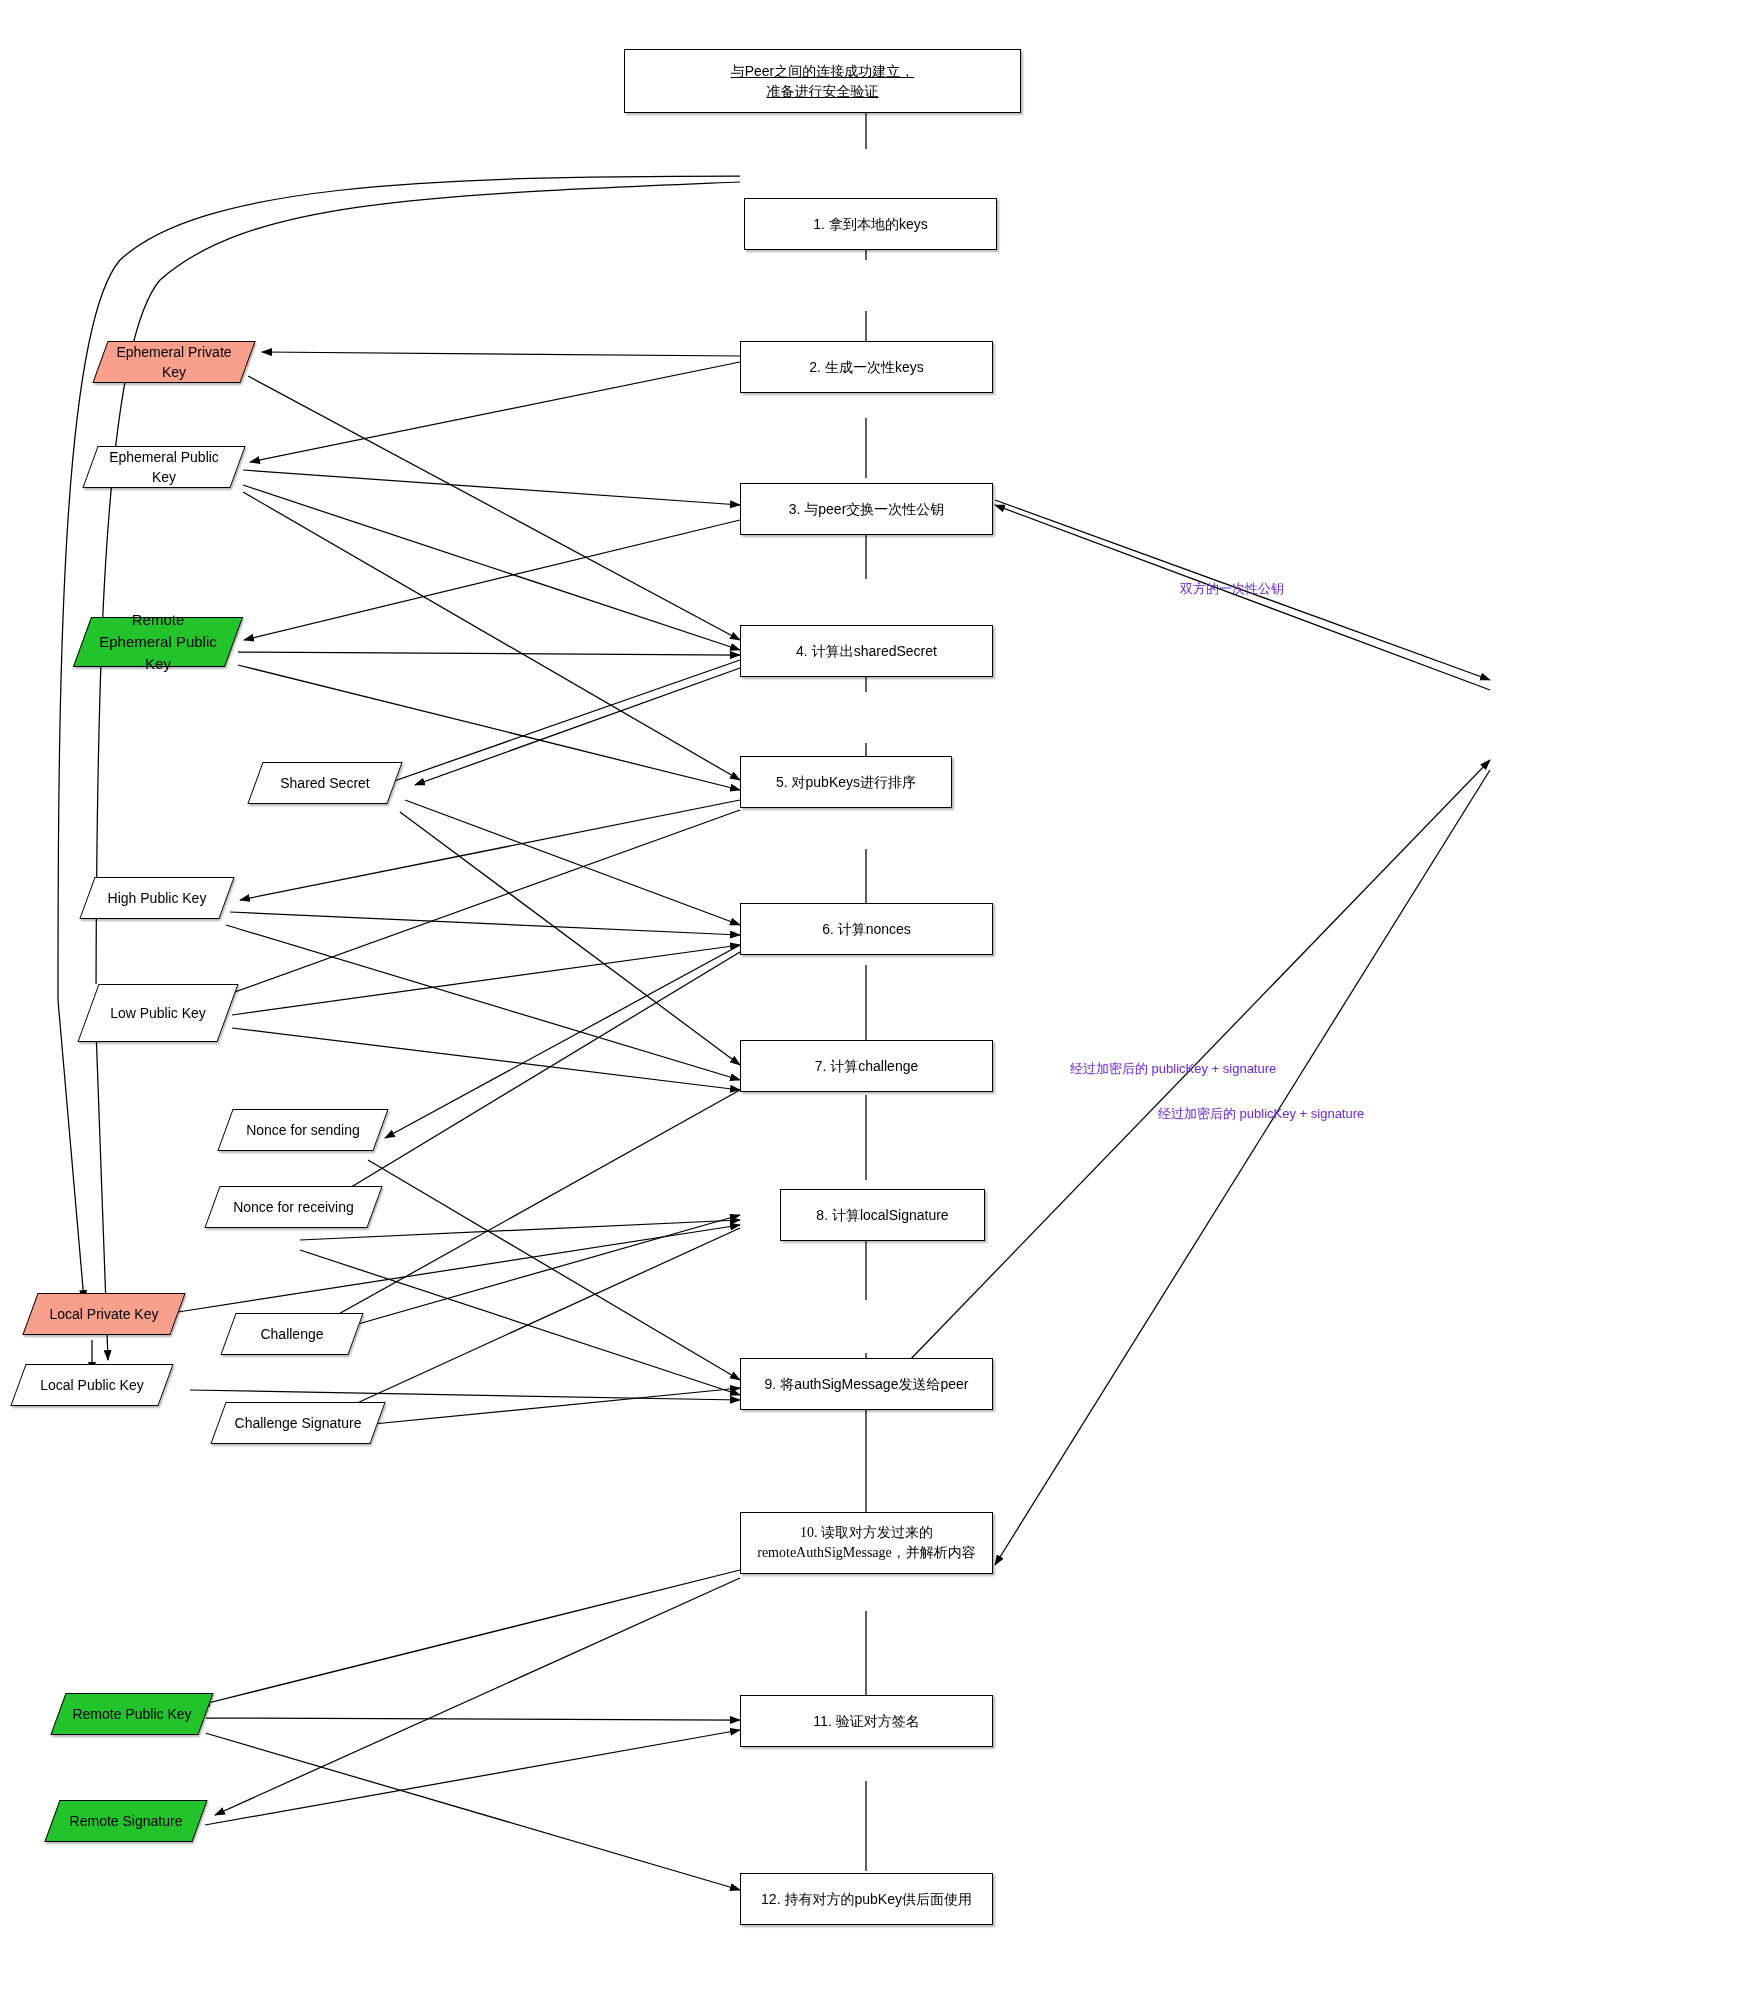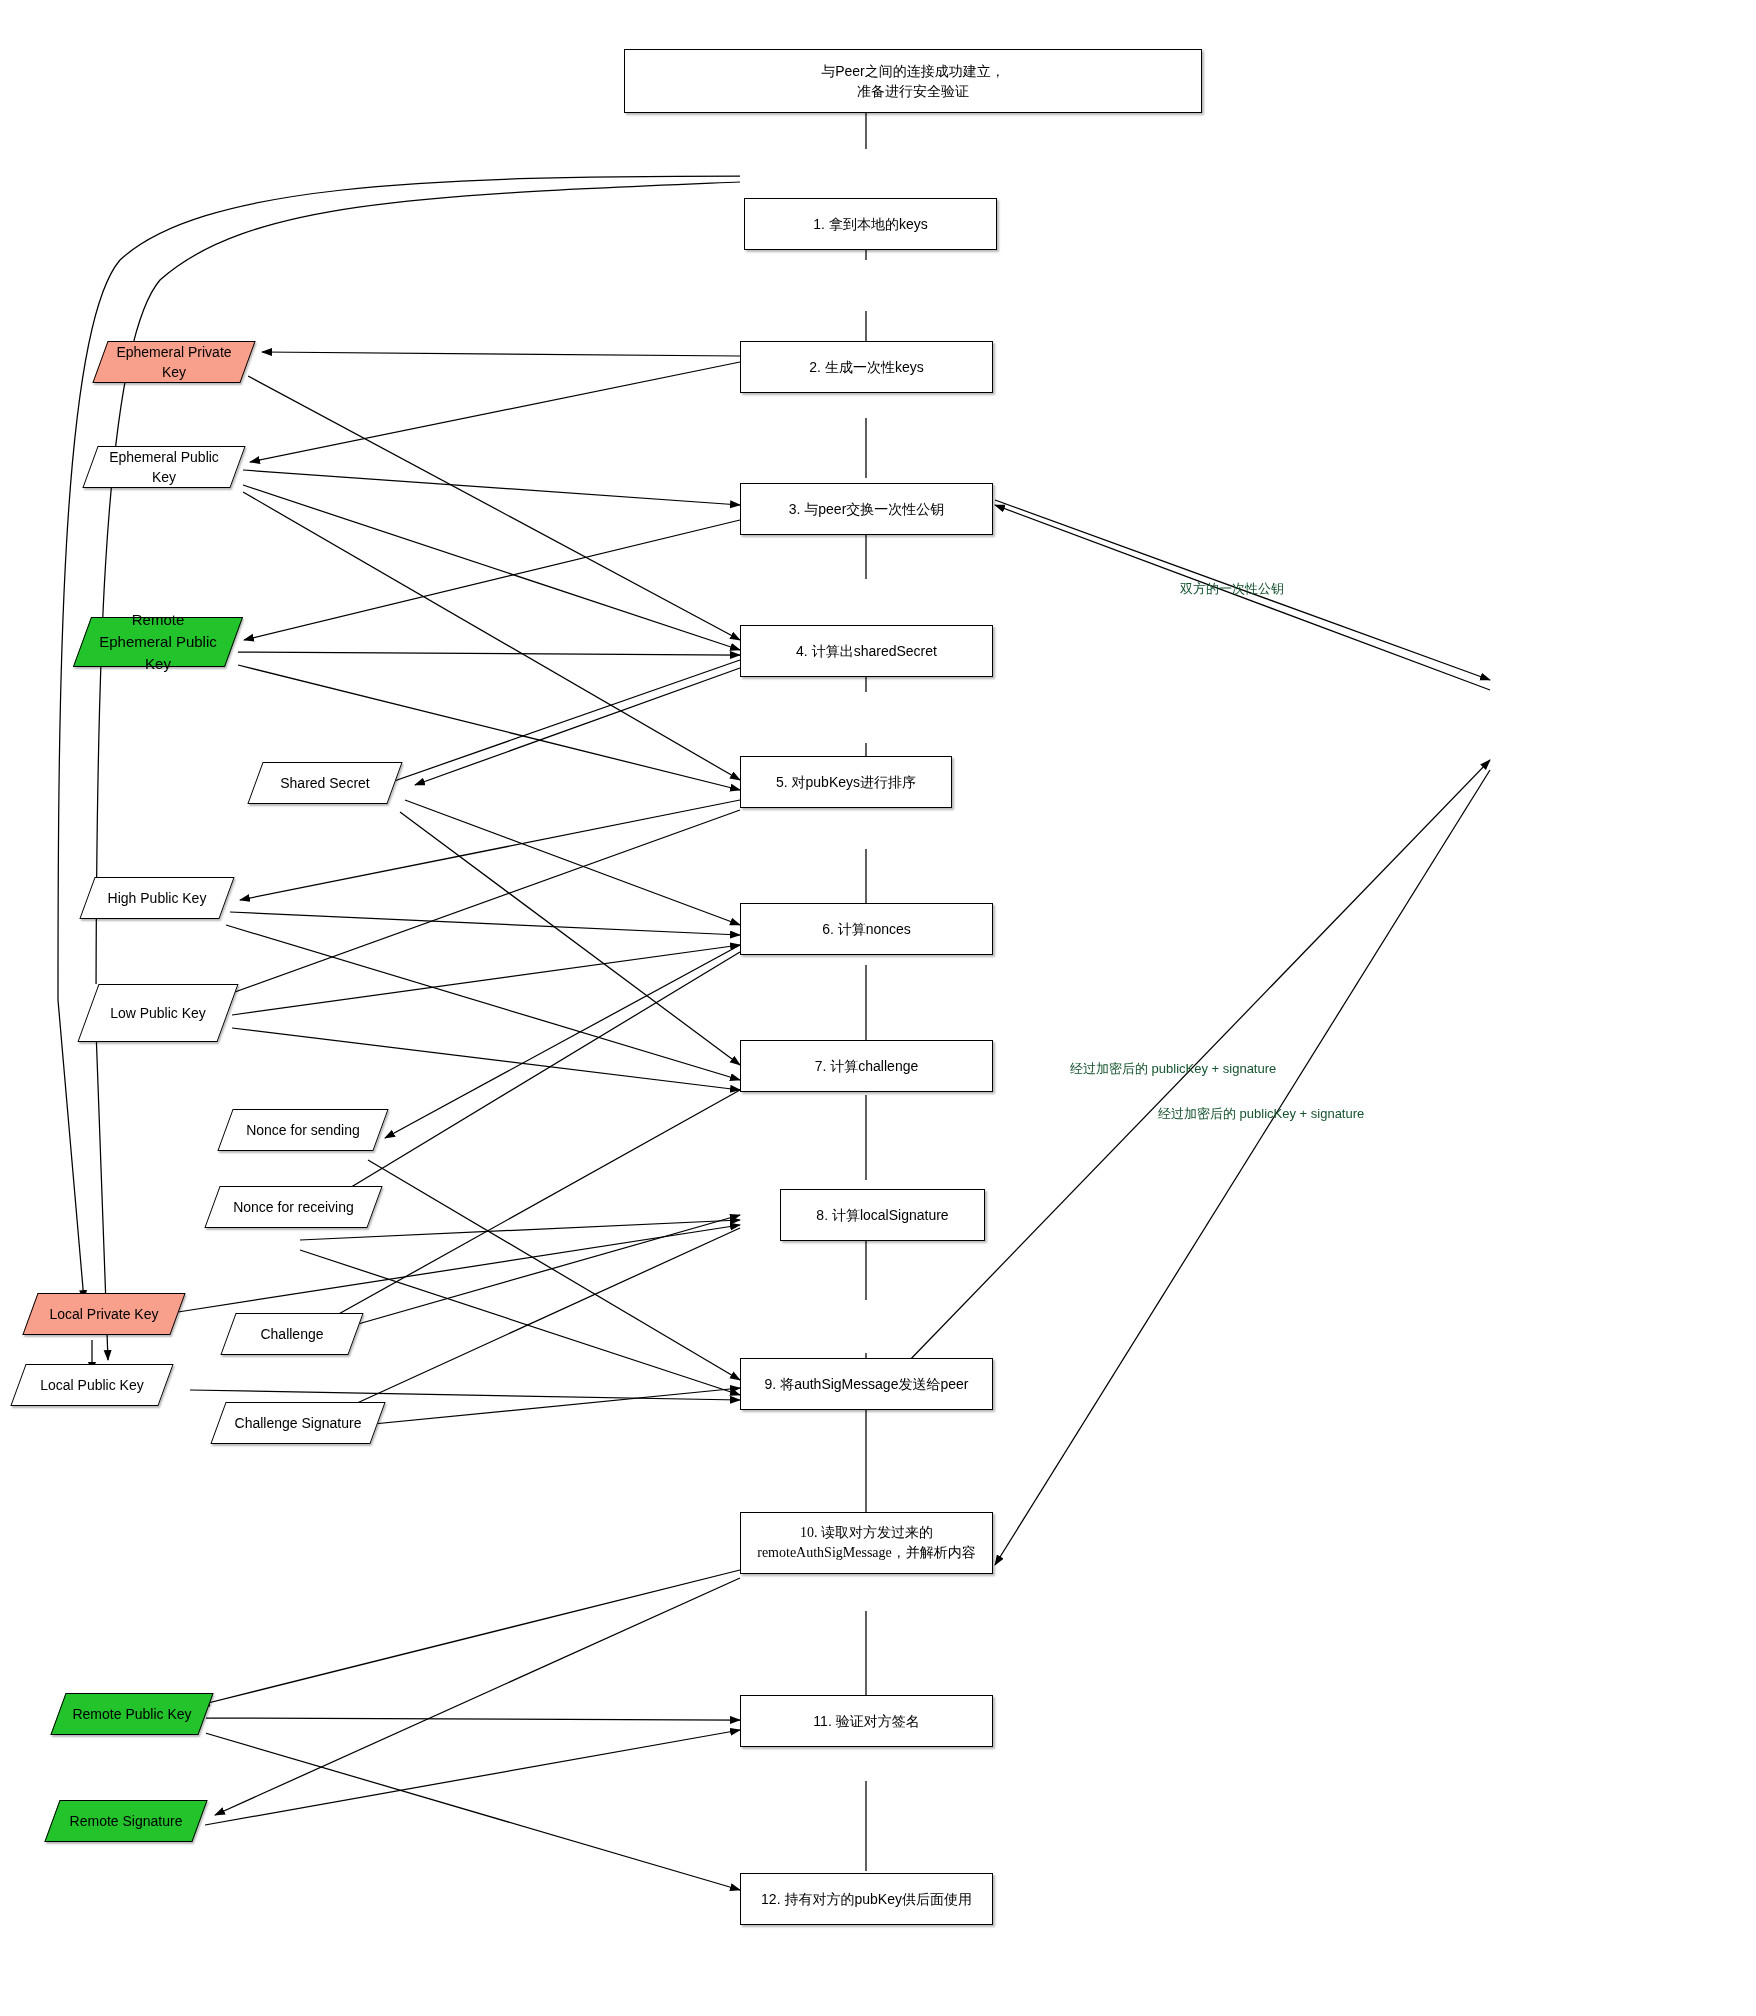--- a/index.html
+++ b/index.html
@@ -7,21 +7,21 @@
   #canvas{position:relative;width:1756px;height:2016px;background:#ffffff;overflow:hidden;}
   svg#wires{position:absolute;left:0;top:0;width:1756px;height:2016px;pointer-events:none;}
   .node{position:absolute;box-sizing:border-box;display:flex;align-items:center;justify-content:center;
         text-align:center;font-size:14px;color:#000;line-height:1.45;}
   .proc{border:1.3px solid #000;background:#fff;box-shadow:2px 2px 2px rgba(0,0,0,0.28);}
   .para{background:#fff;}
   .para .shape{position:absolute;left:0;top:0;width:100%;height:100%;
         border:1.3px solid #000;transform:skewX(-20deg);box-sizing:border-box;
         box-shadow:2px 2px 2px rgba(0,0,0,0.28);}
   .para .txt{position:relative;z-index:2;padding:0 6px;}
-  .edge-label{position:absolute;font-size:13px;color:#14532d;white-space:nowrap;}
+  .edge-label{position:absolute;font-size:13px;color:#6d28d9;white-space:nowrap;}
   .peer-lane{position:absolute;border:1.3px solid #000;background:#fff;
         box-shadow:2px 2px 2px rgba(0,0,0,0.28);display:flex;align-items:center;justify-content:center;
         font-size:14px;}
 </style>
 </head>
 <body>
 
 <div id="canvas">
 
   <svg id="wires" viewBox="0 0 1756 2016">
@@ -106,21 +106,21 @@
 
       <path d="M340,800 L740,660"></path>
 
       <path d="M995,500 L1490,680" marker-end="url(#ah)"></path>
       <path d="M1490,690 L995,505" marker-end="url(#ah)"></path>
       <path d="M905,1365 L1490,760" marker-end="url(#ah)"></path>
       <path d="M1490,770 L995,1565" marker-end="url(#ah)"></path>
     </g>
   </svg>
 
-  <div class="node proc" style="left:624px;top:49px;width:578px;height:64px;">
+  <div class="node proc" style="left:624px;top:49px;width:397px;height:64px;text-decoration:underline;">
     <div>
       <div>与Peer之间的连接成功建立，</div>
       <div>准备进行安全验证</div>
     </div>
   </div>
 
   <div class="node proc" style="left:744px;top:198px;width:253px;height:52px;">
     <span>1. 拿到本地的keys</span>
   </div>
   <div class="node proc" style="left:740px;top:341px;width:253px;height:52px;">

